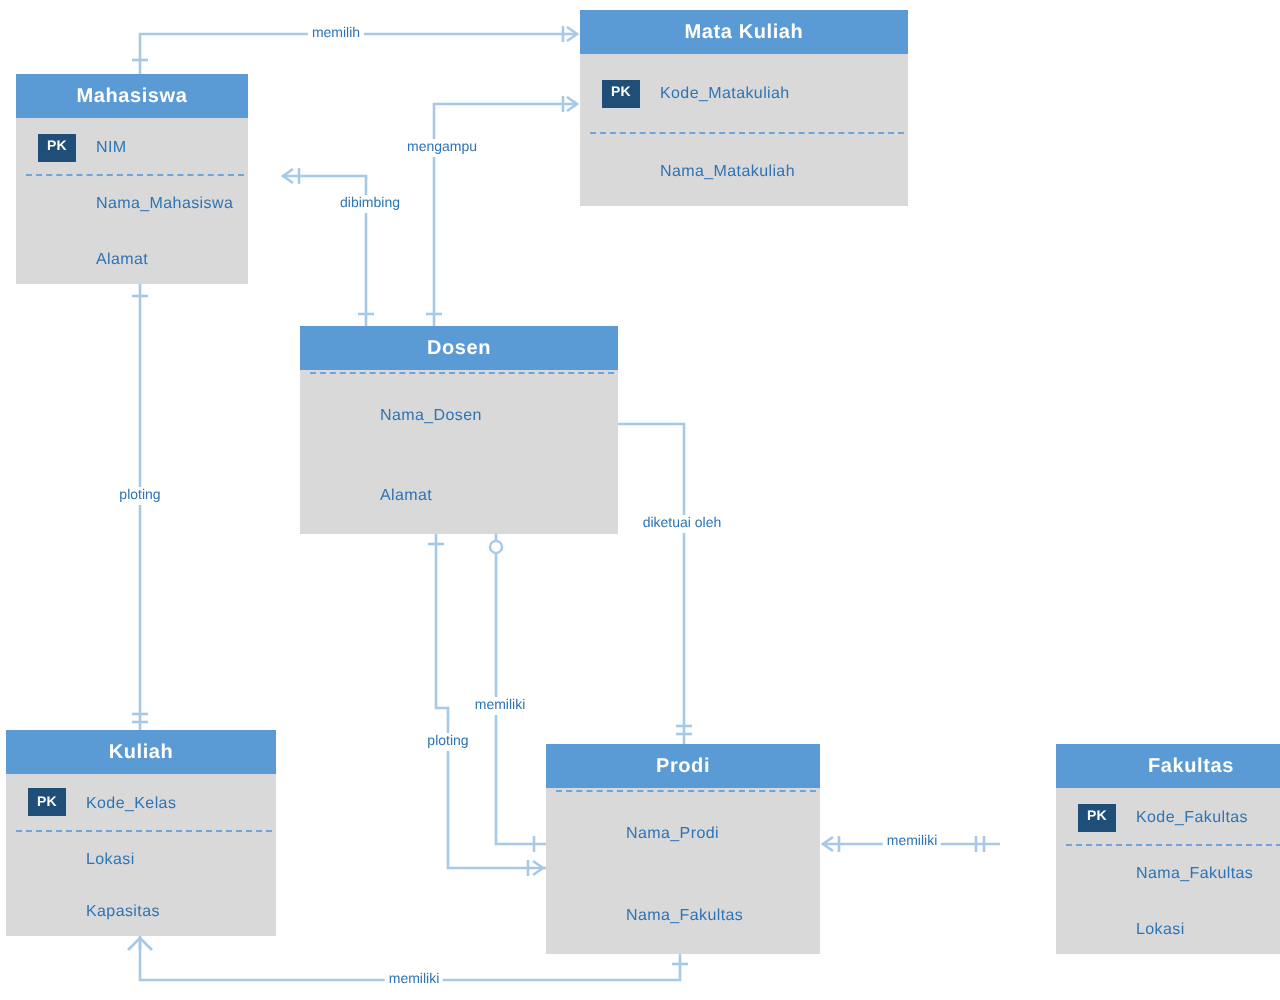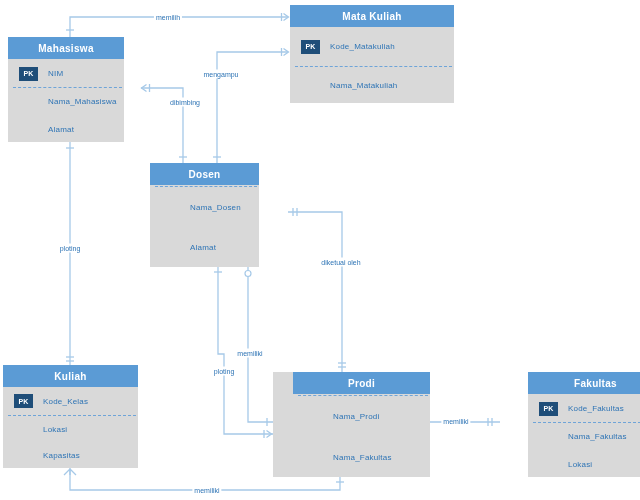--- a/index.html
+++ b/index.html
@@ -108,21 +108,21 @@
       <div class="row pk-row">
         <span class="pk-badge">PK</span>
         <span class="attr pk-attr">Kode_Matakuliah</span>
       </div>
       <div class="divider"></div>
       <div class="row">
         <span class="attr a0">Nama_Matakuliah</span>
       </div>
     </div>
   </div>
-    <div class="entity" style="left: 150px; top: 163px; width: 109px; height: 104px;">
+    <div class="entity" style="left: 150px; top: 163px; width: 159px; height: 104px;">
     <div class="entity-header">Dosen</div>
     <div class="entity-body">
       <div class="divider"></div>
       <div class="row">
         <span class="attr a0">Nama_Dosen</span>
       </div>
       <div class="row">
         <span class="attr a1">Alamat</span>
       </div>
     </div>
@@ -136,21 +136,21 @@
       </div>
       <div class="divider"></div>
       <div class="row">
         <span class="attr a0">Lokasi</span>
       </div>
       <div class="row">
         <span class="attr a1">Kapasitas</span>
       </div>
     </div>
   </div>
-    <div class="entity" style="left: 273px; top: 372px; width: 137px; height: 105px; padding-left: 20px;">
+    <div class="entity" style="left: 273px; top: 372px; width: 137px; height: 105px;">
     <div class="entity-header">Prodi</div>
     <div class="entity-body">
       <div class="divider"></div>
       <div class="row">
         <span class="attr a0">Nama_Prodi</span>
       </div>
       <div class="row">
         <span class="attr a1">Nama_Fakultas</span>
       </div>
     </div>

